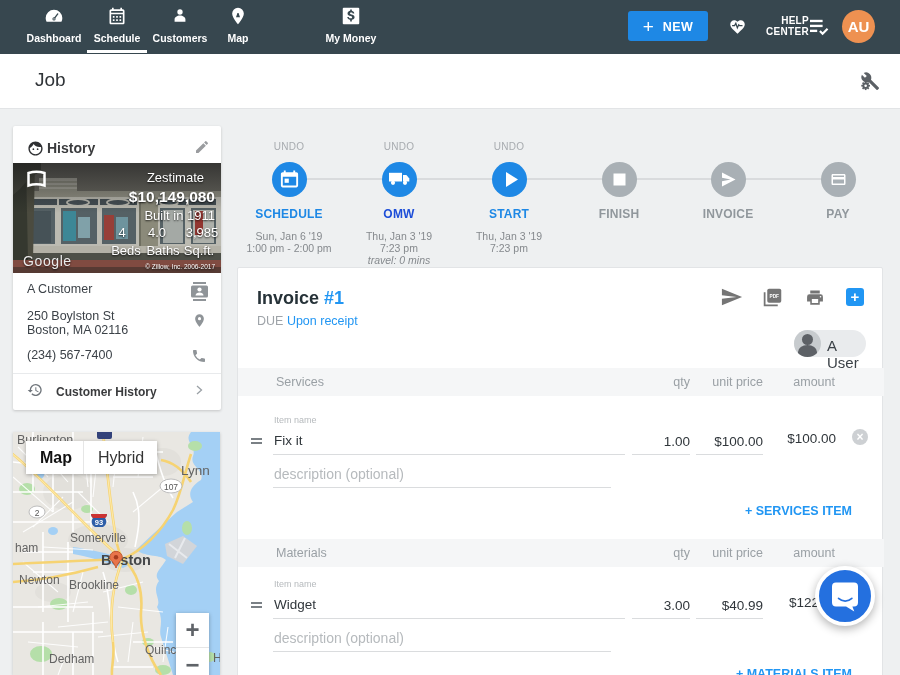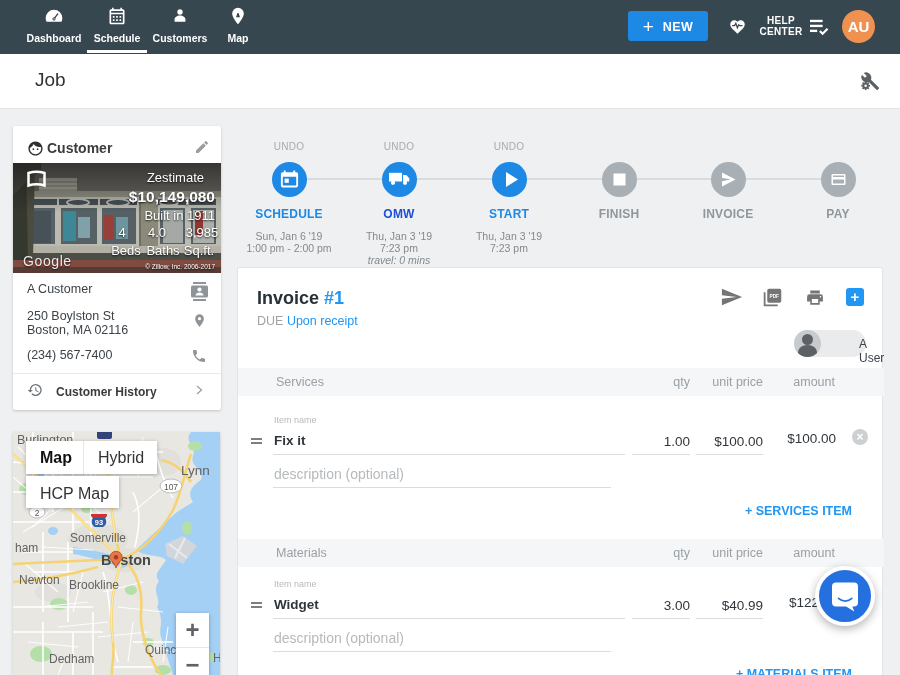--- a/index.html
+++ b/index.html
@@ -9,21 +9,21 @@
 
 
 #nav { position:absolute; left:0; top:0; width:900px; height:54px; background:#37474f; }
 .navitem { position:absolute; top:0; height:54px; text-align:center; color:#fff; }
 .navitem .lbl { position:absolute; top:32px; width:100%; font-size:10.5px; font-weight:bold; letter-spacing:0; }
 .navitem svg { position:absolute; top:6px; left:50%; margin-left:-10px; }
 #tab-underline { position:absolute; left:87px; top:50px; width:60px; height:3px; background:#fff; }
 #newbtn { position:absolute; left:628px; top:11px; width:80px; height:30px; background:#1e88e5; border-radius:3px; color:#fff; text-align:center; }
 #newbtn .plus { font-size:19px; font-weight:400; vertical-align:-2px; }
 #newbtn .txt { font-size:12.5px; font-weight:bold; letter-spacing:.5px; }
-#helpcenter { position:absolute; left:753px; top:15px; width:56px; color:#fff; font-size:10px; font-weight:bold; text-align:center; line-height:11px; letter-spacing:.3px;}
+#helpcenter { position:absolute; left:753px; top:15px; width:56px; color:#fff; font-size:10px; font-weight:bold; text-align:right; line-height:11px; letter-spacing:.3px;}
 #avatar { position:absolute; left:842px; top:10px; width:33px; height:33px; border-radius:50%; background:#ee9151; color:#fff; font-size:15px; font-weight:bold; text-align:center; line-height:33px; }
 
 
 #jobbar { position:absolute; left:0; top:54px; width:900px; height:55px; background:#fff; border-bottom:1px solid #e2e4e6; }
 #jobbar h1 { position:absolute; left:35px; top:15px; font-size:19px; font-weight:400; color:#303438; }
 
 
 #custcard { position:absolute; left:13px; top:126px; width:208px; height:284px; background:#fff; border-radius:2px; box-shadow:0 1px 3px rgba(0,0,0,.18); }
 #custcard .hdr { position:absolute; left:0; top:0; width:100%; height:37px; }
 #custcard .hdr .t { position:absolute; left:34px; top:14px; font-size:14px; font-weight:bold; color:#3a3b3d; }
@@ -50,28 +50,28 @@
 .tl-label { position:absolute; top:87px; width:120px; margin-left:-60px; text-align:center; font-size:12px; font-weight:bold; letter-spacing:.2px; }
 .tl-sub { position:absolute; width:130px; margin-left:-65px; text-align:center; font-size:10.5px; color:#85898d; line-height:12px;margin-top:9px; }
 
 
 #panel { position:absolute; left:237px; top:267px; width:646px; height:420px; background:#fff; border:1px solid #e2e4e6; border-radius:2px; }
 #panel .inv-title { position:absolute; left:19px; top:20px; font-size:18px; font-weight:bold; color:#263238; }
 #panel .inv-title .num { color:#2196f3; }
 #panel .due { position:absolute; left:19px; top:46px; font-size:12.5px; color:#9ea3a8; }
 #panel .due a { color:#2196f3; text-decoration:none; }
 .chip { position:absolute; left:556px; top:62px; width:72px; height:27px; background:#e9ebed; border-radius:14px; }
-.chip .nm { position:absolute; left:33px; top:7px; font-size:12px; color:#3c4248;margin-left:32px; }
+.chip .nm { position:absolute; left:33px; top:7px; font-size:15px; color:#3c4248; }
 .band { position:absolute; left:0; width:646px; height:28px; background:#f5f6f7; font-size:12.5px; color:#9aa0a5; }
 .band .c1 { position:absolute; left:38px; top:7px; }
 .band .c2 { position:absolute; right:194px; top:7px; }
 .band .c3 { position:absolute; right:121px; top:7px; }
 .band .c4 { position:absolute; right:49px; top:7px; }
 .itemlabel { position:absolute; font-size:9px; color:#b6babd; }
-.itemtext { position:absolute; font-size:13.5px; font-weight:bold; color:#30363b; }
+.itemtext { position:absolute; font-size:13.5px; font-weight:normal; color:#30363b; }
 .itemnum { position:absolute; font-size:13.5px; color:#30363b; text-align:right; }
 .uline { position:absolute; height:1px; background:#dadcde; }
 .desc { position:absolute; font-size:14px; color:#b6babd; }
 .addlink { position:absolute; font-size:12.5px; font-weight:bold; color:#2196f3; text-align:right; }
 .handle { position:absolute; width:11px; height:6px; border-top:2px solid #7a8085; border-bottom:2px solid #7a8085; }
 
 
 #chat { position:absolute; left:815px; top:566px; width:60px; height:60px; border-radius:50%; background:#2470df; border:4px solid #fff; box-shadow:0 3px 10px rgba(0,0,0,.3); }
 </style>
 </head>
@@ -99,20 +99,27 @@
     <svg width="20" height="20" viewBox="0 0 24 24">
         <path fill="#fff" d="M12 4a3.2 3.2 0 1 1 0 6.4A3.2 3.2 0 0 1 12 4zm0 7.5c3.5 0 6.5 2.2 6.5 4.5v3h-13v-3c0-2.3 3-4.5 6.5-4.5z"></path>
       </svg>
     <div class="lbl">Customers</div>
   </div>
   <div class="navitem" style="left:213px;width:50px;">
     <svg width="20" height="20" viewBox="0 0 24 24">
         <path fill="#fff" d="M12 2a7 7 0 0 0-7 7c0 5.2 7 13 7 13s7-7.8 7-13a7 7 0 0 0-7-7zm0 4.2 2.4 7.3h-4.8L12 6.2zm0 2.3a1.2 1.2 0 1 0 0-2.4 1.2 1.2 0 0 0 0 2.4z"></path>
       </svg>
     <div class="lbl">Map</div>
+  </div>
+  <div class="navitem" style="left:320px;width:62px;">
+    <svg width="22" height="22" viewBox="0 0 24 24" style="margin-left:-11px;top:5px;">
+        <path fill="#fff" d="M4 3h16a1 1 0 0 1 1 1v16a1 1 0 0 1-1 1H4a1 1 0 0 1-1-1V4a1 1 0 0 1 1-1z"></path>
+        <path fill="#37474f" d="M12.9 5h-1.8v1.3c-1.6.3-2.9 1.3-2.9 2.9 0 1.9 1.6 2.5 3.2 2.9 1.4.4 1.8.8 1.8 1.4 0 .5-.4 1-1.7 1-1.2 0-1.8-.5-1.9-1.4H7.9c.1 1.7 1.3 2.7 3.2 3V18h1.8v-1.8c1.7-.3 3-1.2 3-2.8 0-2.2-1.9-2.7-3.4-3.1-1.3-.3-1.7-.7-1.7-1.2 0-.6.5-1 1.5-1s1.5.5 1.6 1.2h1.7c-.1-1.4-1.1-2.4-2.7-2.9V5z"></path>
+      </svg>
+    <div class="lbl">My Money</div>
   </div>
   <div id="tab-underline"></div>
   <div id="newbtn"><span style="line-height:30px;"><span class="plus">+</span>&nbsp;&nbsp;<span class="txt">NEW</span></span></div>
   <svg class="abs" style="left:727px;top:16px;" width="21" height="20" viewBox="0 0 24 24">
       <path fill="#fff" d="M12 21.2 11 20.3C5.9 15.7 3.3 13.2 3.3 9.9 3.3 7.1 5.4 5 8.1 5c1.5 0 3 .7 3.9 1.9C12.9 5.7 14.4 5 15.9 5c2.7 0 4.8 2.1 4.8 4.9 0 3.3-2.6 5.8-7.7 10.4l-1 .9z"></path>
       <path stroke="#37474f" stroke-width="1.5" fill="none" d="M5.5 11.5h3L10 8.8l1.8 5.4 1.7-3.7 1 1h3.5"></path>
     </svg>
   <div id="helpcenter">HELP<br>CENTER</div>
   <svg class="abs" style="left:808px;top:18px;" width="22" height="18" viewBox="0 0 24 20">
       <g fill="#fff">
@@ -140,21 +147,21 @@
       </g>
       <circle cx="7.6" cy="16.8" r="1.5" fill="#fff"></circle>
     </svg>
 </div>
 
 <div id="custcard">
   <div class="hdr">
     <svg class="abs" style="left:14px;top:14px;" width="17" height="17" viewBox="0 0 24 24">
         <path fill="#2f3033" d="M9 11.75c-.69 0-1.25.56-1.25 1.25s.56 1.25 1.25 1.25 1.25-.56 1.25-1.25-.56-1.25-1.25-1.25zm6 0c-.69 0-1.25.56-1.25 1.25s.56 1.25 1.25 1.25 1.25-.56 1.25-1.25-.56-1.25-1.25-1.25zM12 2C6.48 2 2 6.48 2 12s4.48 10 10 10 10-4.48 10-10S17.52 2 12 2zm0 18c-4.41 0-8-3.59-8-8 0-.29.02-.58.05-.86 2.36-1.05 4.23-2.98 5.21-5.37C11.07 8.33 14.05 10 17.42 10c.78 0 1.53-.09 2.25-.26.21.71.33 1.47.33 2.26 0 4.41-3.59 8-8 8z"></path>
       </svg>
-    <div class="t">Customer</div>
+    <div class="t">History</div>
     <svg class="abs" style="left:181px;top:13px;" width="16" height="16" viewBox="0 0 24 24">
         <path fill="#9a9c9f" d="M3 17.25V21h3.75L17.8 9.94l-3.75-3.75L3 17.25zM20.7 7a1 1 0 0 0 0-1.4l-2.3-2.3a1 1 0 0 0-1.4 0l-1.85 1.83 3.75 3.75L20.7 7z"></path>
       </svg>
   </div>
   <div id="photo">
 <svg width="208" height="110" viewBox="0 0 208 110">
   <defs>
           <linearGradient id="gtop" x1="0" y1="0" x2="0" y2="1">
             <stop offset="0" stop-color="rgba(18,18,20,.58)"></stop>
             <stop offset="1" stop-color="rgba(18,18,20,0)"></stop>
@@ -327,23 +334,20 @@
     <g transform="translate(103,120)">
       <path d="M0 16C-1.5 11-6.3 7.6-6.3 5.6A6.3 6.3 0 0 1 6.3 5.6C6.3 7.6 1.5 11 0 16z" fill="#e8744a" stroke="#c05a30" stroke-width="1"></path>
       <circle cx="0" cy="5.3" r="2.2" fill="#a63c1e"></circle>
     </g>
   </svg>
   <div class="mapbtn" style="left:13px;top:9px;width:131px;height:33px;">
     <span style="position:absolute;left:14px;top:8px;font-weight:bold;color:#111;">Map</span>
     <span style="position:absolute;left:72px;top:8px;">Hybrid</span>
     <div style="position:absolute;left:57px;top:0;width:1px;height:33px;background:#e6e6e6;"></div>
   </div>
-  <div class="mapbtn" style="left:13px;top:44px;width:93px;height:32px;">
-    <span style="position:absolute;left:14px;top:9px;">HCP Map</span>
-  </div>
   <div id="zoomctl">
     <div style="font-size:24px;font-weight:bold;line-height:34px;">+</div>
     <div style="height:1px;background:#e6e6e6;"></div>
     <div style="font-size:24px;font-weight:bold;line-height:33px;">−</div>
   </div>
 </div>
 
 <div id="timeline">
     <div class="tl-line"></div>
     <div class="tl-circle tl-blue" style="left:34.5px"><svg width="35" height="35" viewBox="0 0 35 35">

